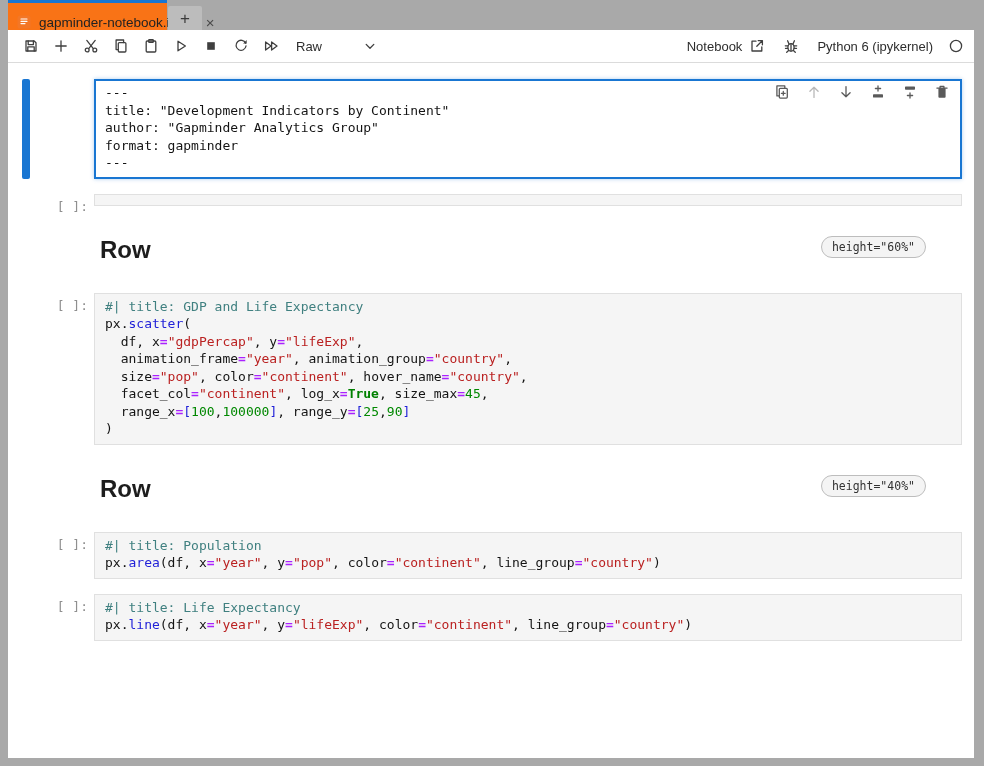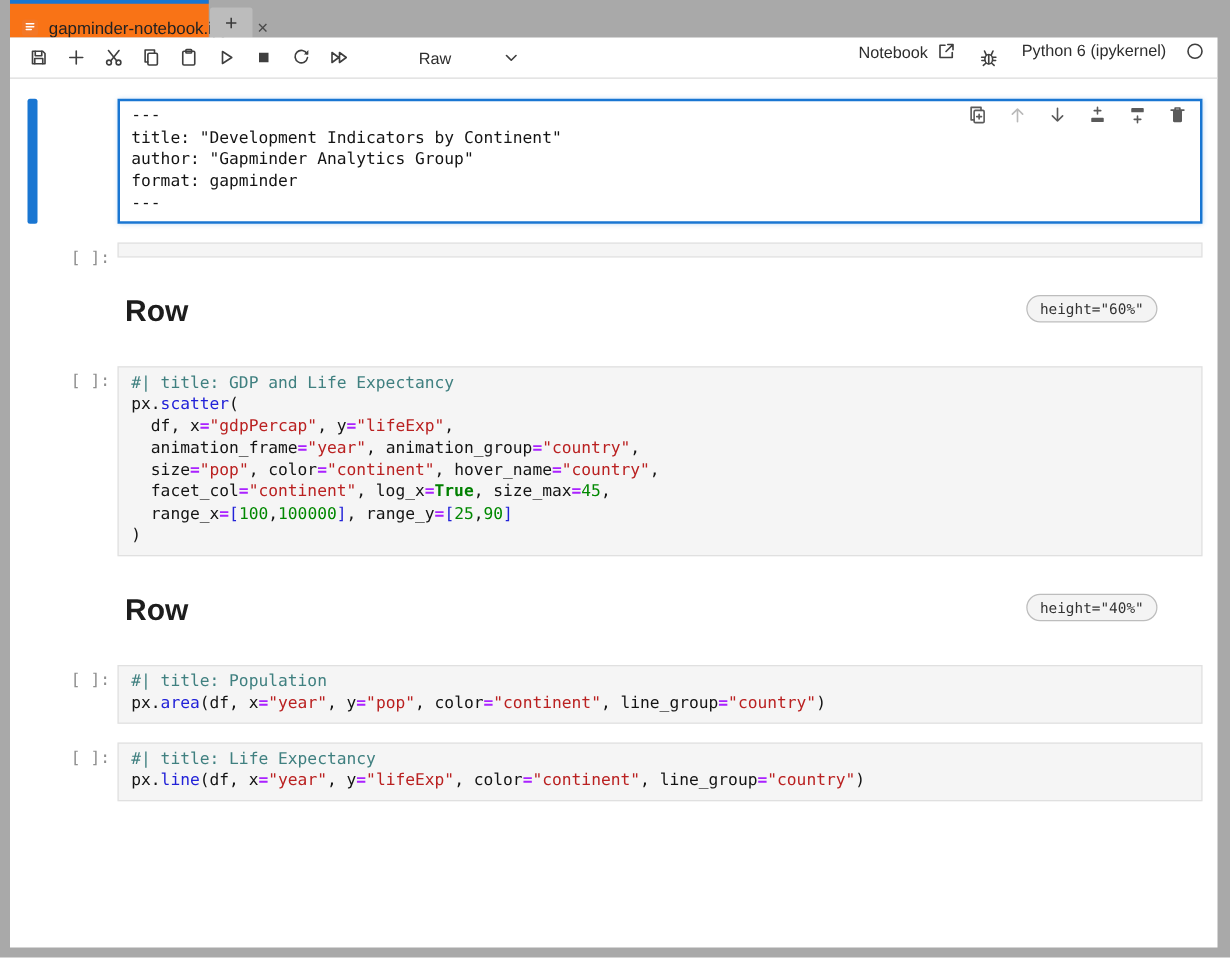--- a/index.html
+++ b/index.html
@@ -22,26 +22,26 @@
   .tab-close { font-size:15px; color:#4a4a4a; line-height:1; background:none; border:none; cursor:default; }
   .newtab {
     height:24px; width:34px; margin-left:1px; background:#bcbcbc;
     border:none; border-radius:2px 2px 0 0; color:#3a3a3a; font-size:17px; line-height:1;
   }
 
   
   .main { flex:1; background:#fff; display:flex; flex-direction:column; min-height:0; }
   .toolbar {
     height:33px; flex:none; border-bottom:1px solid #dbdbdb;
-    display:flex; align-items:center; padding:0 10px 0 8px; color:#3f3f3f;gap:39px;
+    display:flex; align-items:center; padding:0 10px 0 8px; color:#3f3f3f;
   }
   .tbtn { width:30px; height:26px; border:none; background:none; color:#3f3f3f; display:flex; align-items:center; justify-content:center; }
   .tbtn svg, .icon svg, .ct-btn svg { width:16px; height:16px; display:block; }
   .celltype { display:flex; align-items:center; margin-left:10px; font-size:13px; color:#2d2d2d; gap:40px; }
-  .toolbar-right { margin-left:auto; display:flex; align-items:flex-start; gap:15px; font-size:13px; color:#2d2d2d; }
+  .toolbar-right { margin-left:auto; display:flex; align-items:center; gap:15px; font-size:13px; color:#2d2d2d; }
   .with-icon { display:flex; align-items:center; gap:7px; }
   .icon { display:inline-flex; color:#3f3f3f; }
 
   
   .nb { flex:1; overflow:hidden; padding-top:16px; }
   .cell-row { display:flex; margin:0 12px 15px 0; position:relative; }
   .gutter { width:86px; flex:none; position:relative; }
   .prompt {
     position:absolute; top:5px; right:6px;
     font-family:"DejaVu Sans Mono", monospace; font-size:13px; color:#8f8f8f; white-space:pre;

